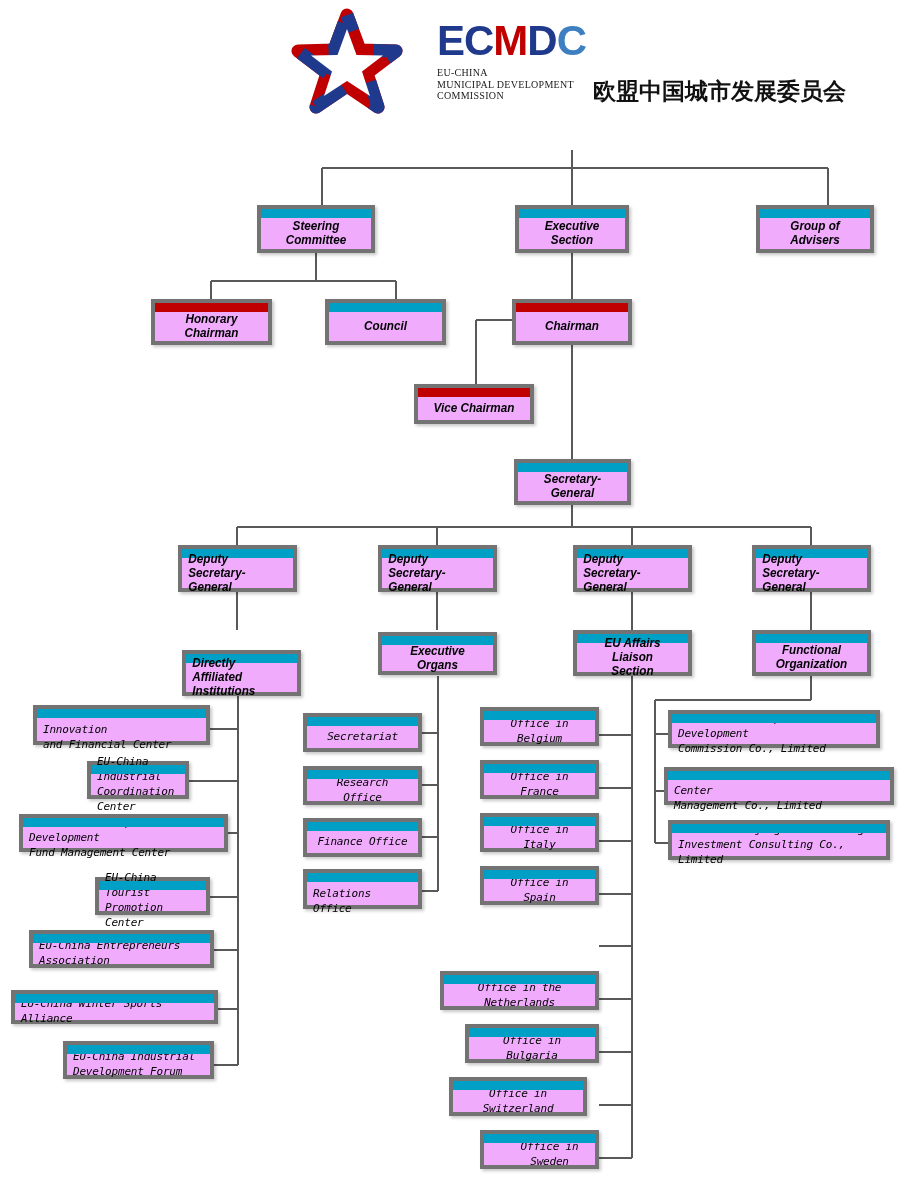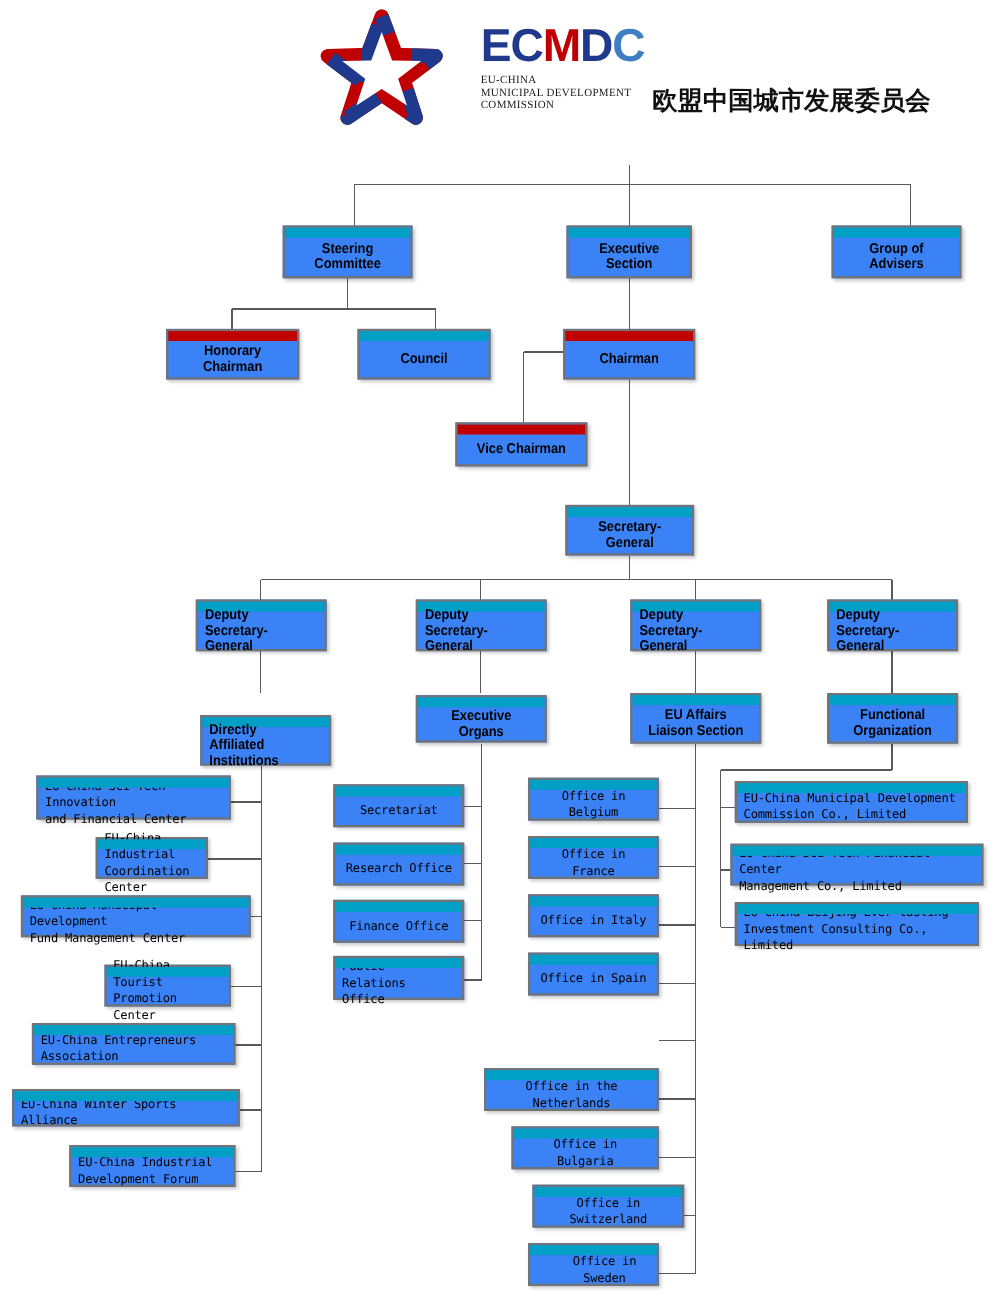--- a/index.html
+++ b/index.html
@@ -70,27 +70,28 @@
   #connector-svg {
     position: absolute;
     left: 0; top: 0;
     width: 911px; height: 1187px;
     pointer-events: none;
   }
 
   
   .node {
     position: absolute;
-    background: #3b82f6;
-    border: 2px solid #737373;
+    background: #f0abfc;
+    border: 4px solid #737373;
     box-shadow: 2px 2px 3px rgba(0,0,0,0.22);
     display: flex;
     align-items: center;
     padding: 0;
     z-index: 3;
+    font-style: italic;
   }
   .node .cap {
     position: absolute;
     left: 0; top: 0;
     width: 100%;
     height: 9px;
     background: #00A0C6;
   }
   .node.red .cap { background: #C00000; }
   .node .label {
@@ -384,21 +385,21 @@
       <span class="label">Office in Spain</span>
     </div>
     <div class="node mono" style="left:440px; top:971px; width:159px; height:39px;">
       <span class="cap"></span>
       <span class="label">Office in the Netherlands</span>
     </div>
     <div class="node mono" style="left:465px; top:1024px; width:134px; height:39px;">
       <span class="cap"></span>
       <span class="label">Office in Bulgaria</span>
     </div>
-    <div class="node mono" style="left:484px; top:1077px; width:138px; height:39px;justify-content:flex-end;">
+    <div class="node mono" style="left:449px; top:1077px; width:138px; height:39px;justify-content:flex-end;">
       <span class="cap"></span>
       <span class="label">Office in Switzerland</span>
     </div>
     <div class="node mono" style="left:480px; top:1130px; width:119px; height:39px;padding-left:20px;">
       <span class="cap"></span>
       <span class="label">Office in Sweden</span>
     </div>
 
     <div class="node mono left-text" style="left:668px; top:710px; width:212px; height:38px;">
       <span class="cap"></span>

